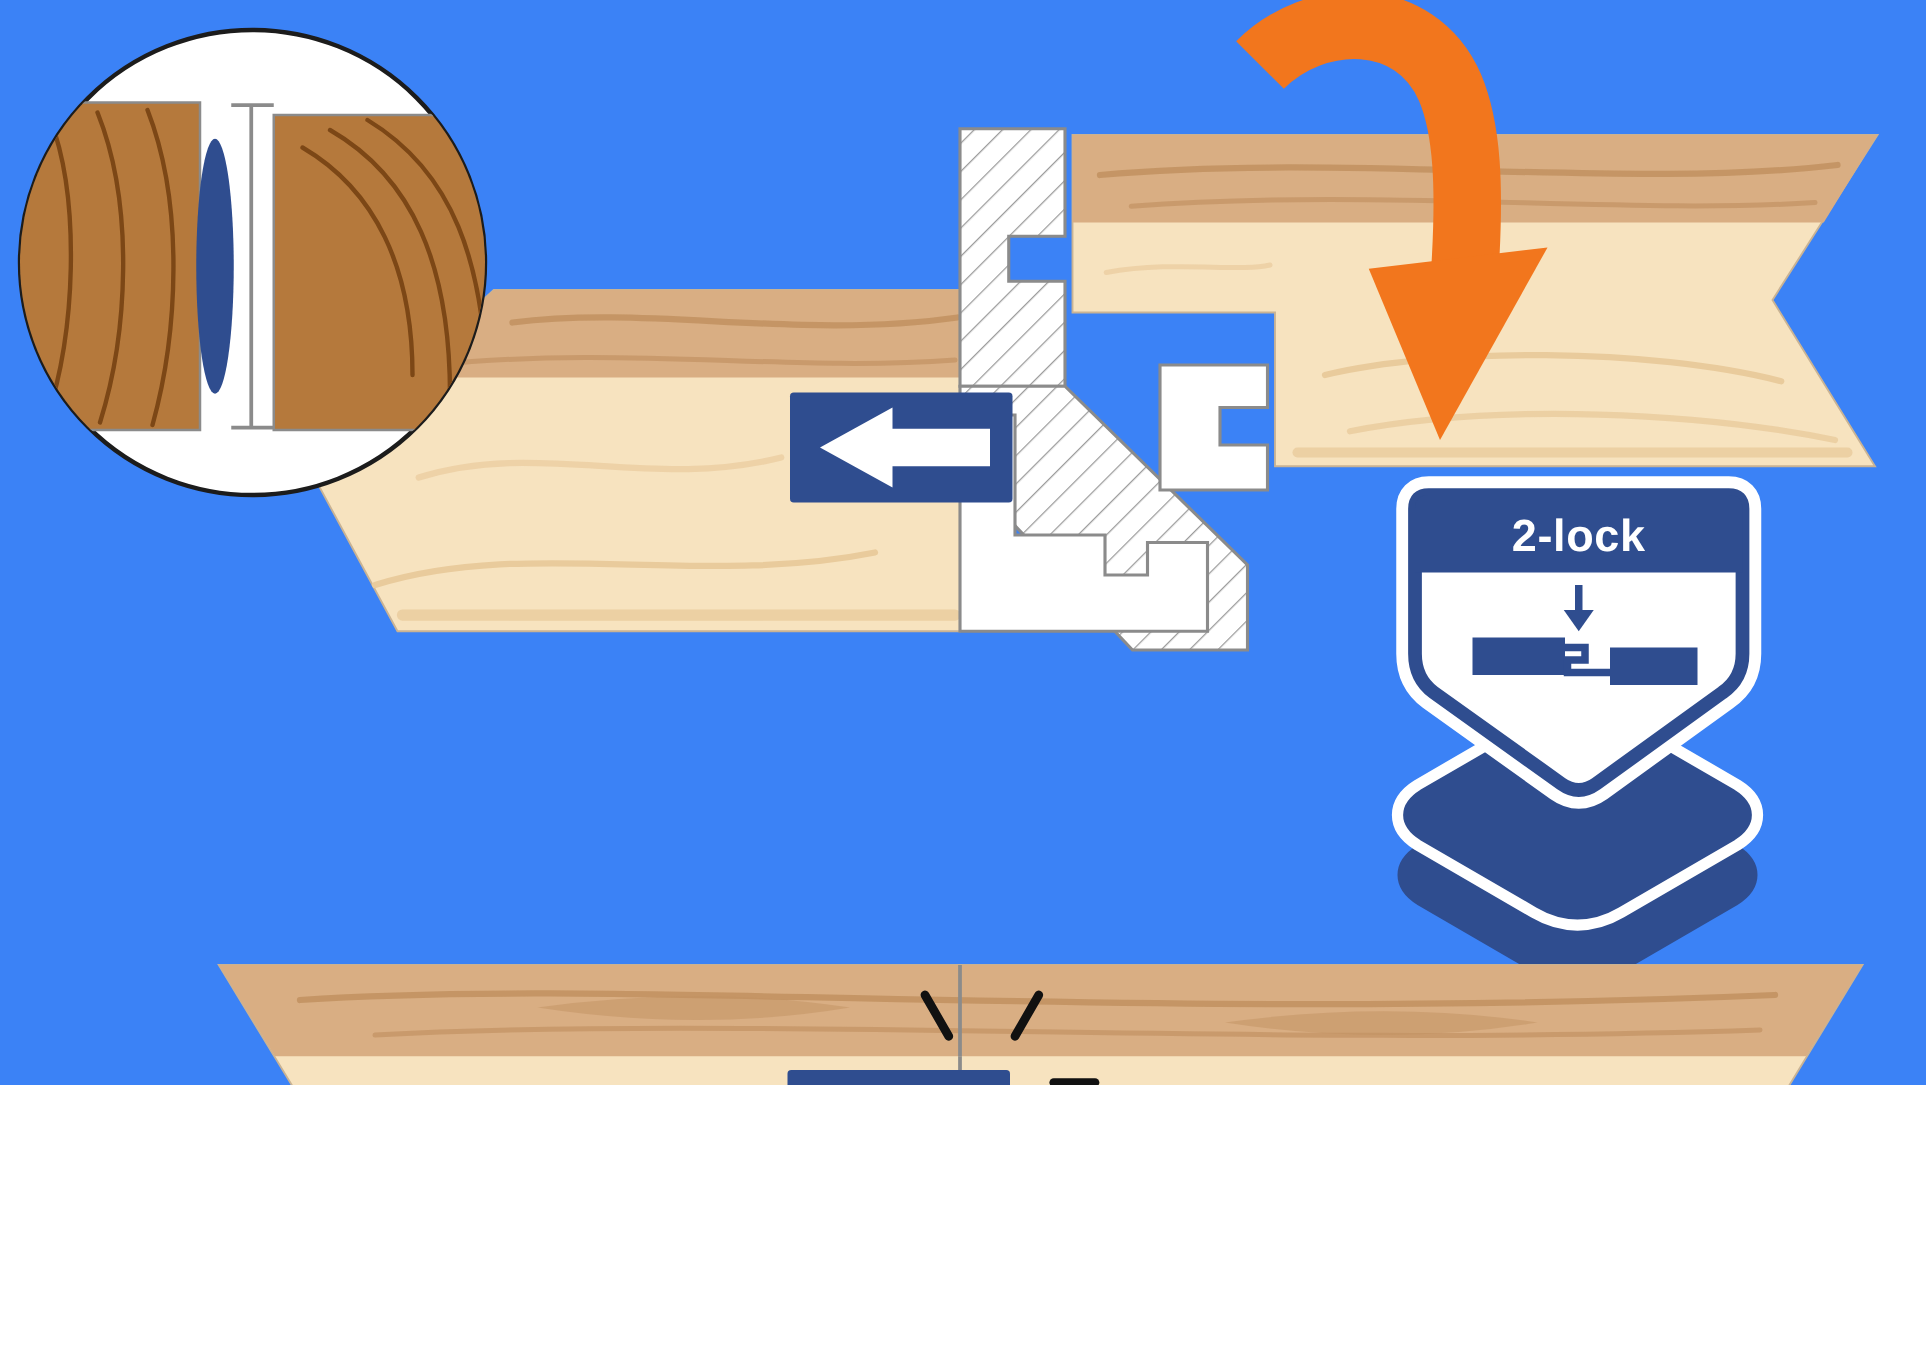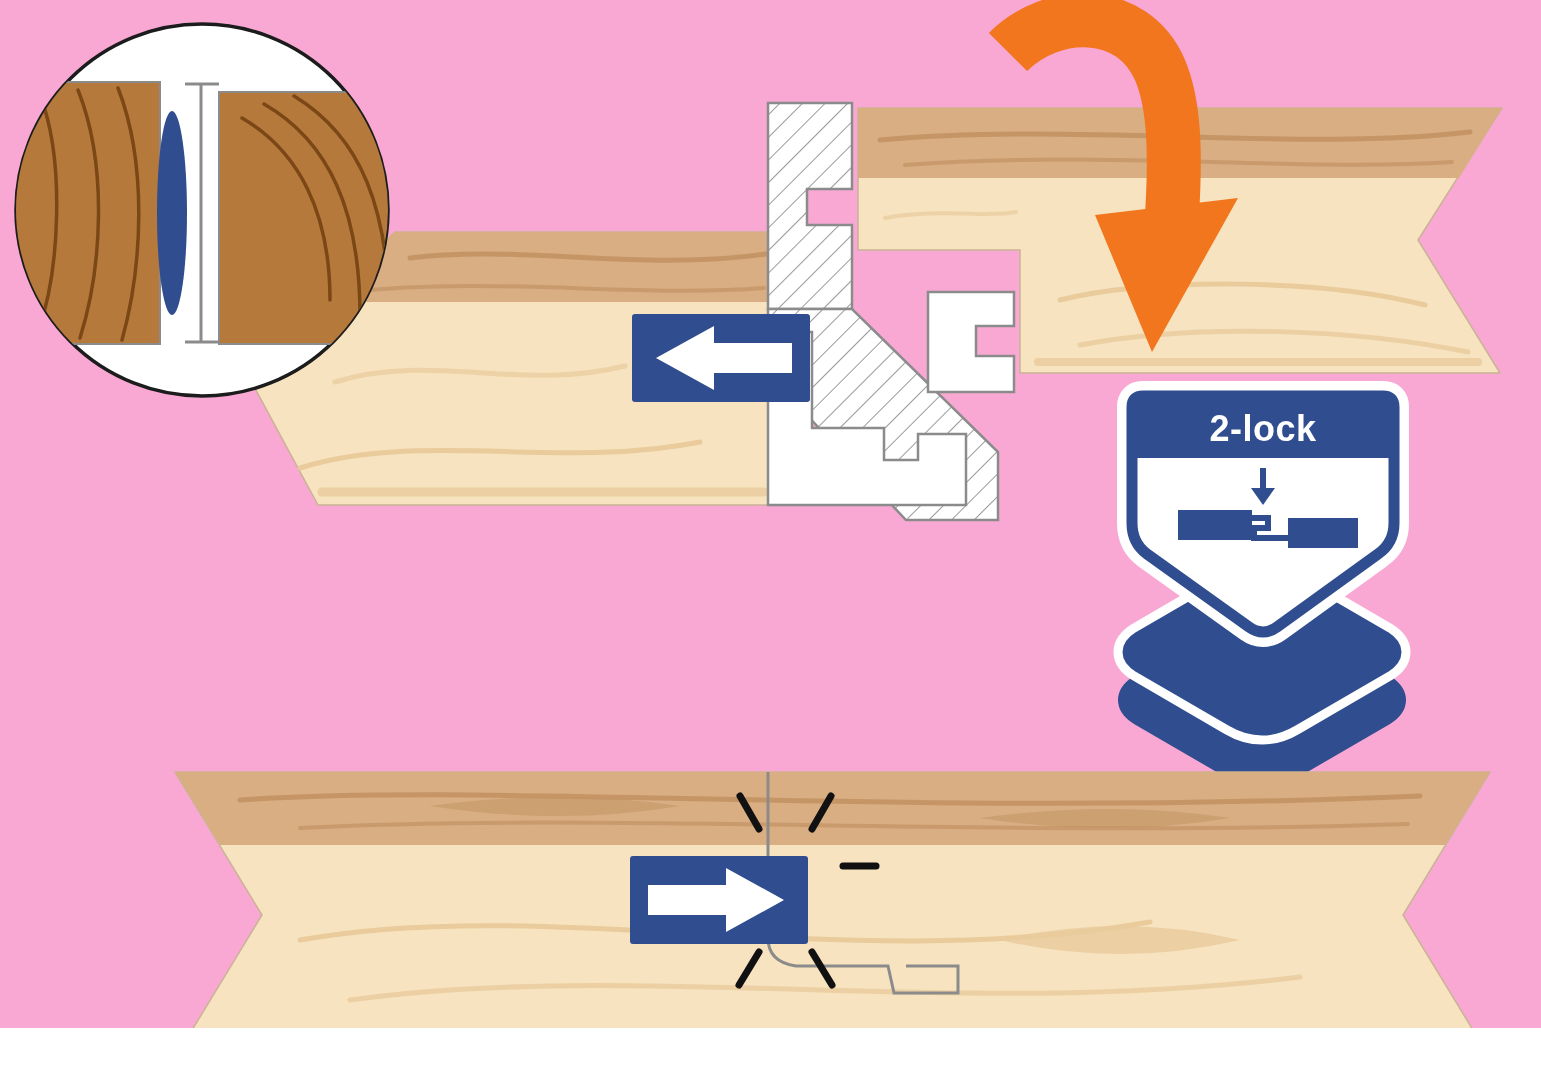--- a/index.html
+++ b/index.html
@@ -8,21 +8,21 @@
     --wood-band:#d9ae83;
     --wood-body:#f7e3bf;
     --wood-grain-dark:#c29262;
     --wood-grain-light:#e9cb9c;
     --oak:#b5793c;
     --oak-grain:#7c4716;
     --outline-gray:#8b8b8b;
     --click-black:#111111;
   }
   html,body{margin:0;padding:0;background:#ffffff;}
-  .canvas{position:relative;width:1541px;height:1028px;background:#f9a8d4;overflow:hidden;}
+  .canvas{position:relative;width:1541px;height:868px;background:#3b82f6;overflow:hidden;}
   svg{position:absolute;left:0;top:0;}
   .blue{fill:var(--blue);}
   .orange{fill:var(--orange);}
   .band{fill:var(--wood-band);}
   .bodyw{fill:var(--wood-body);}
   .oak{fill:var(--oak);}
   .whitef{fill:#ffffff;}
   .nof{fill:none;}
   .gdark{stroke:var(--wood-grain-dark);}
   .glight{stroke:var(--wood-grain-light);}

